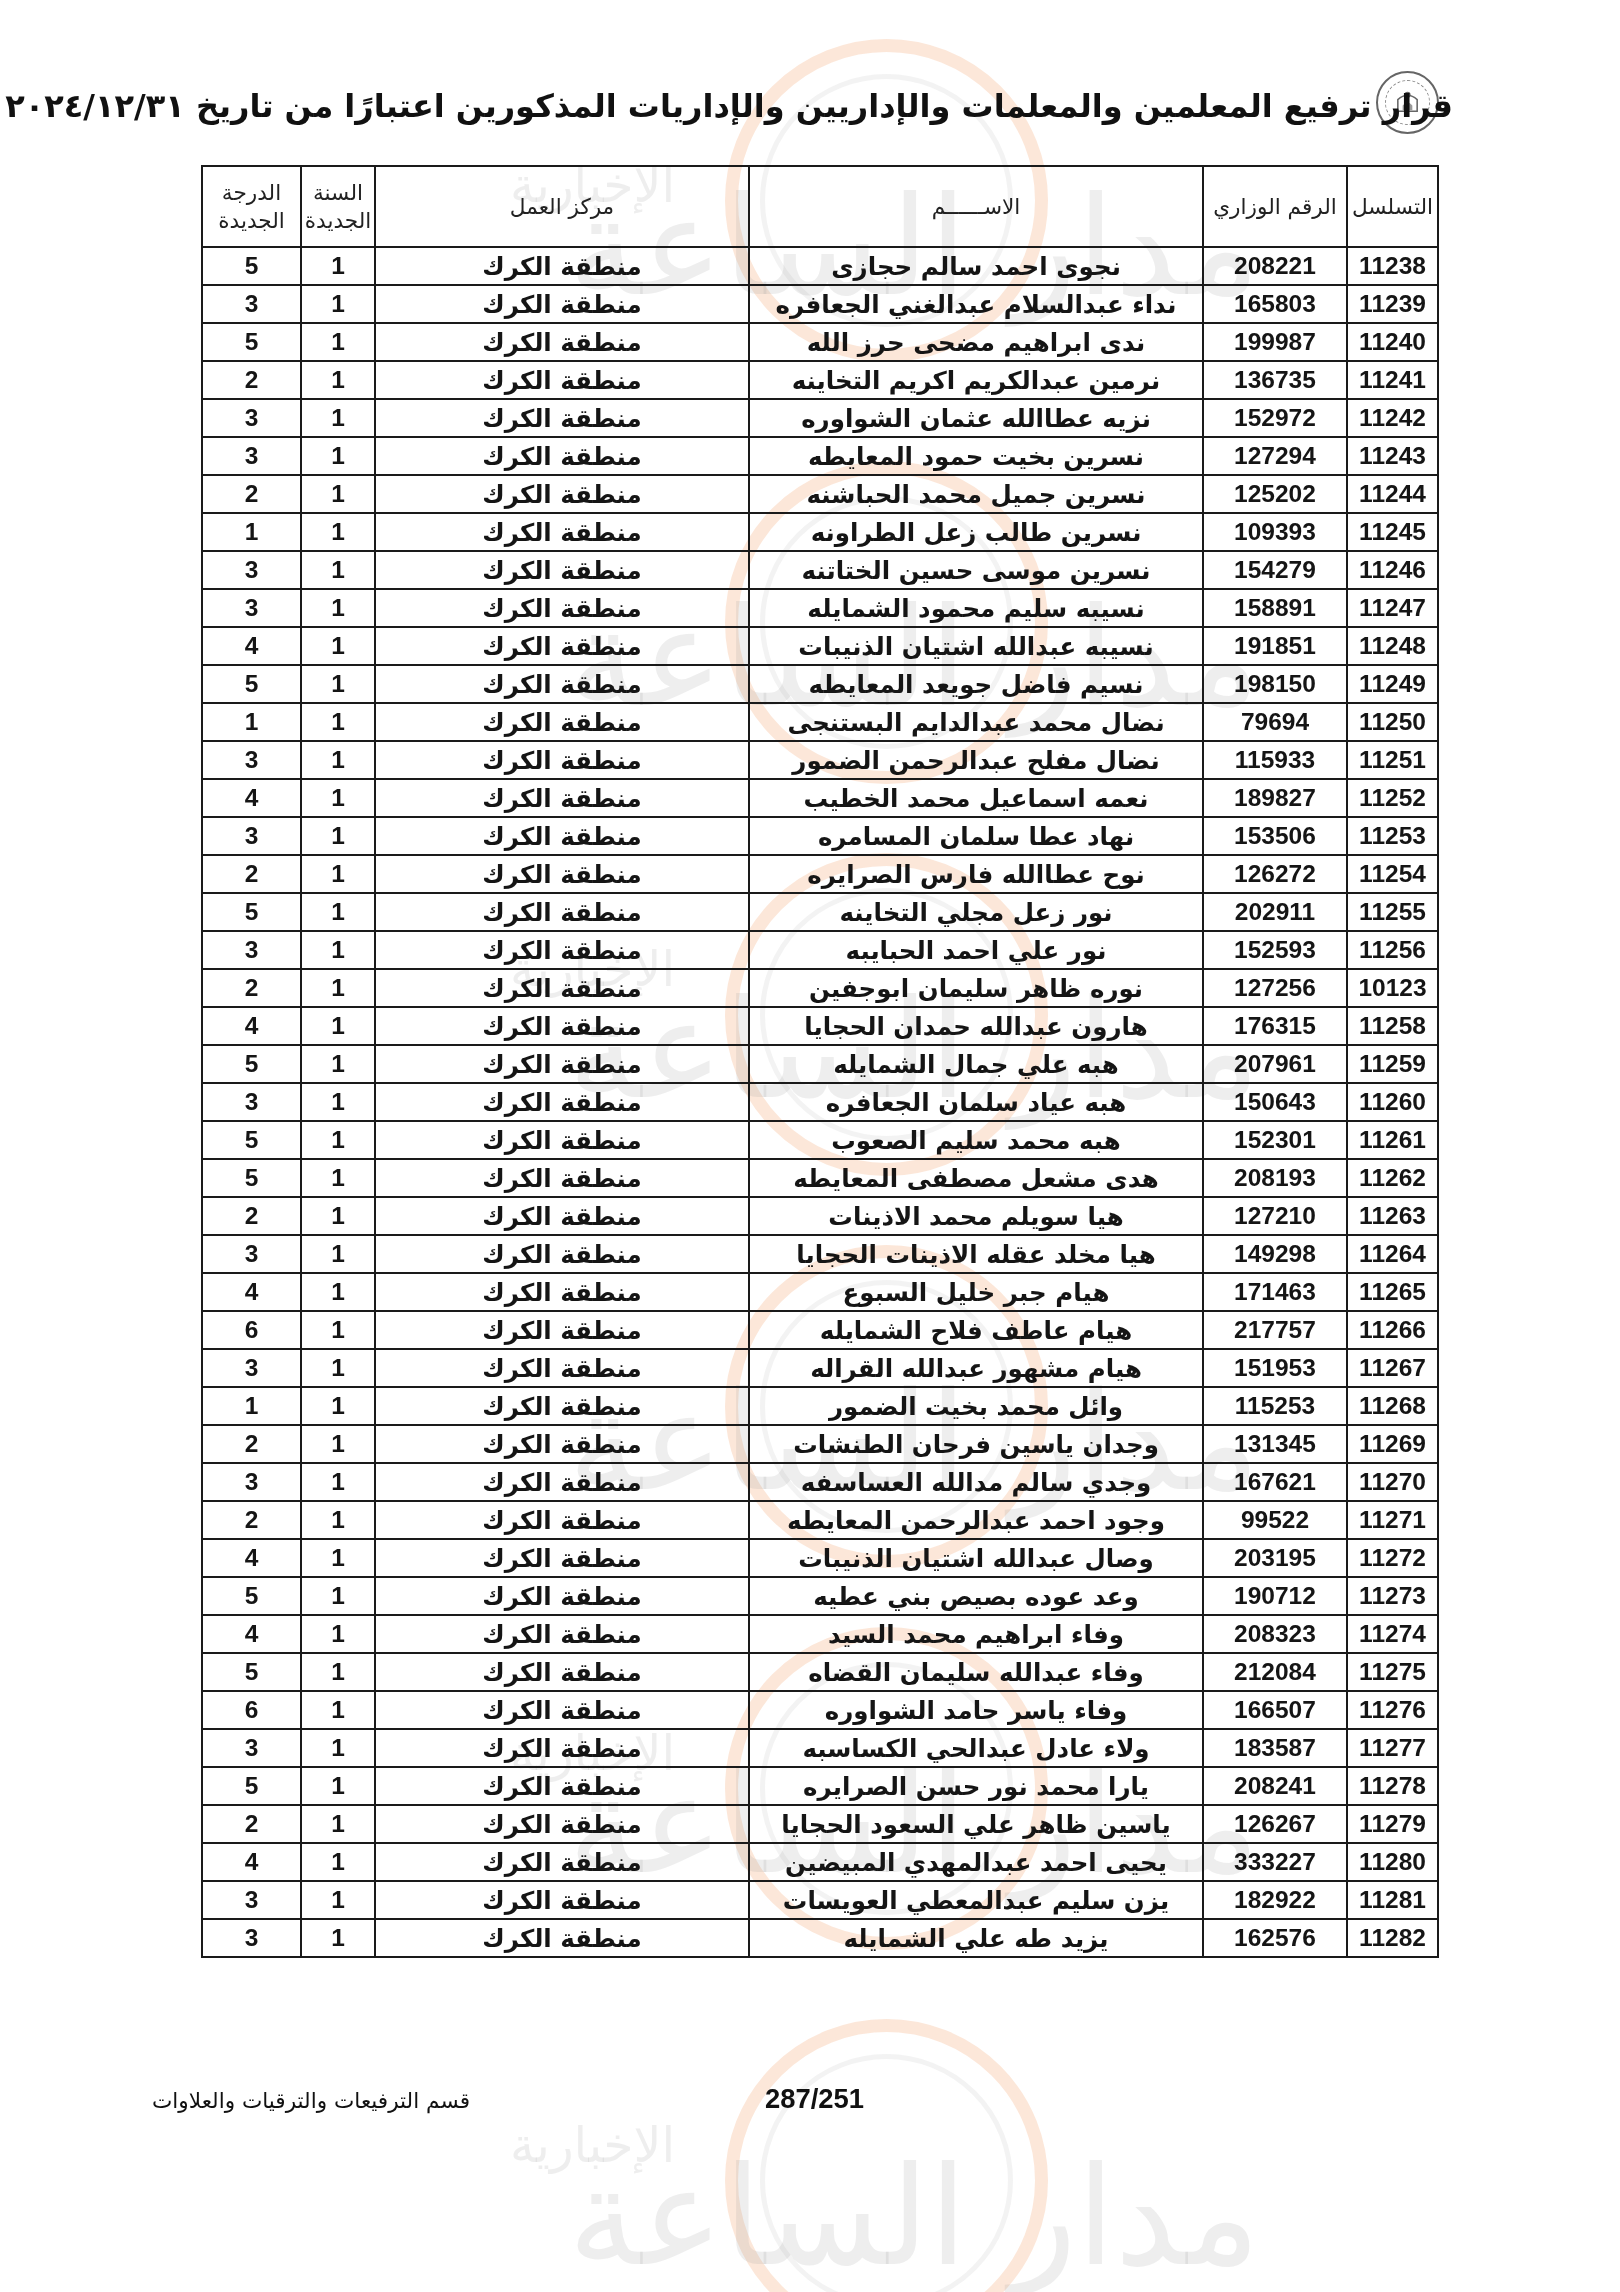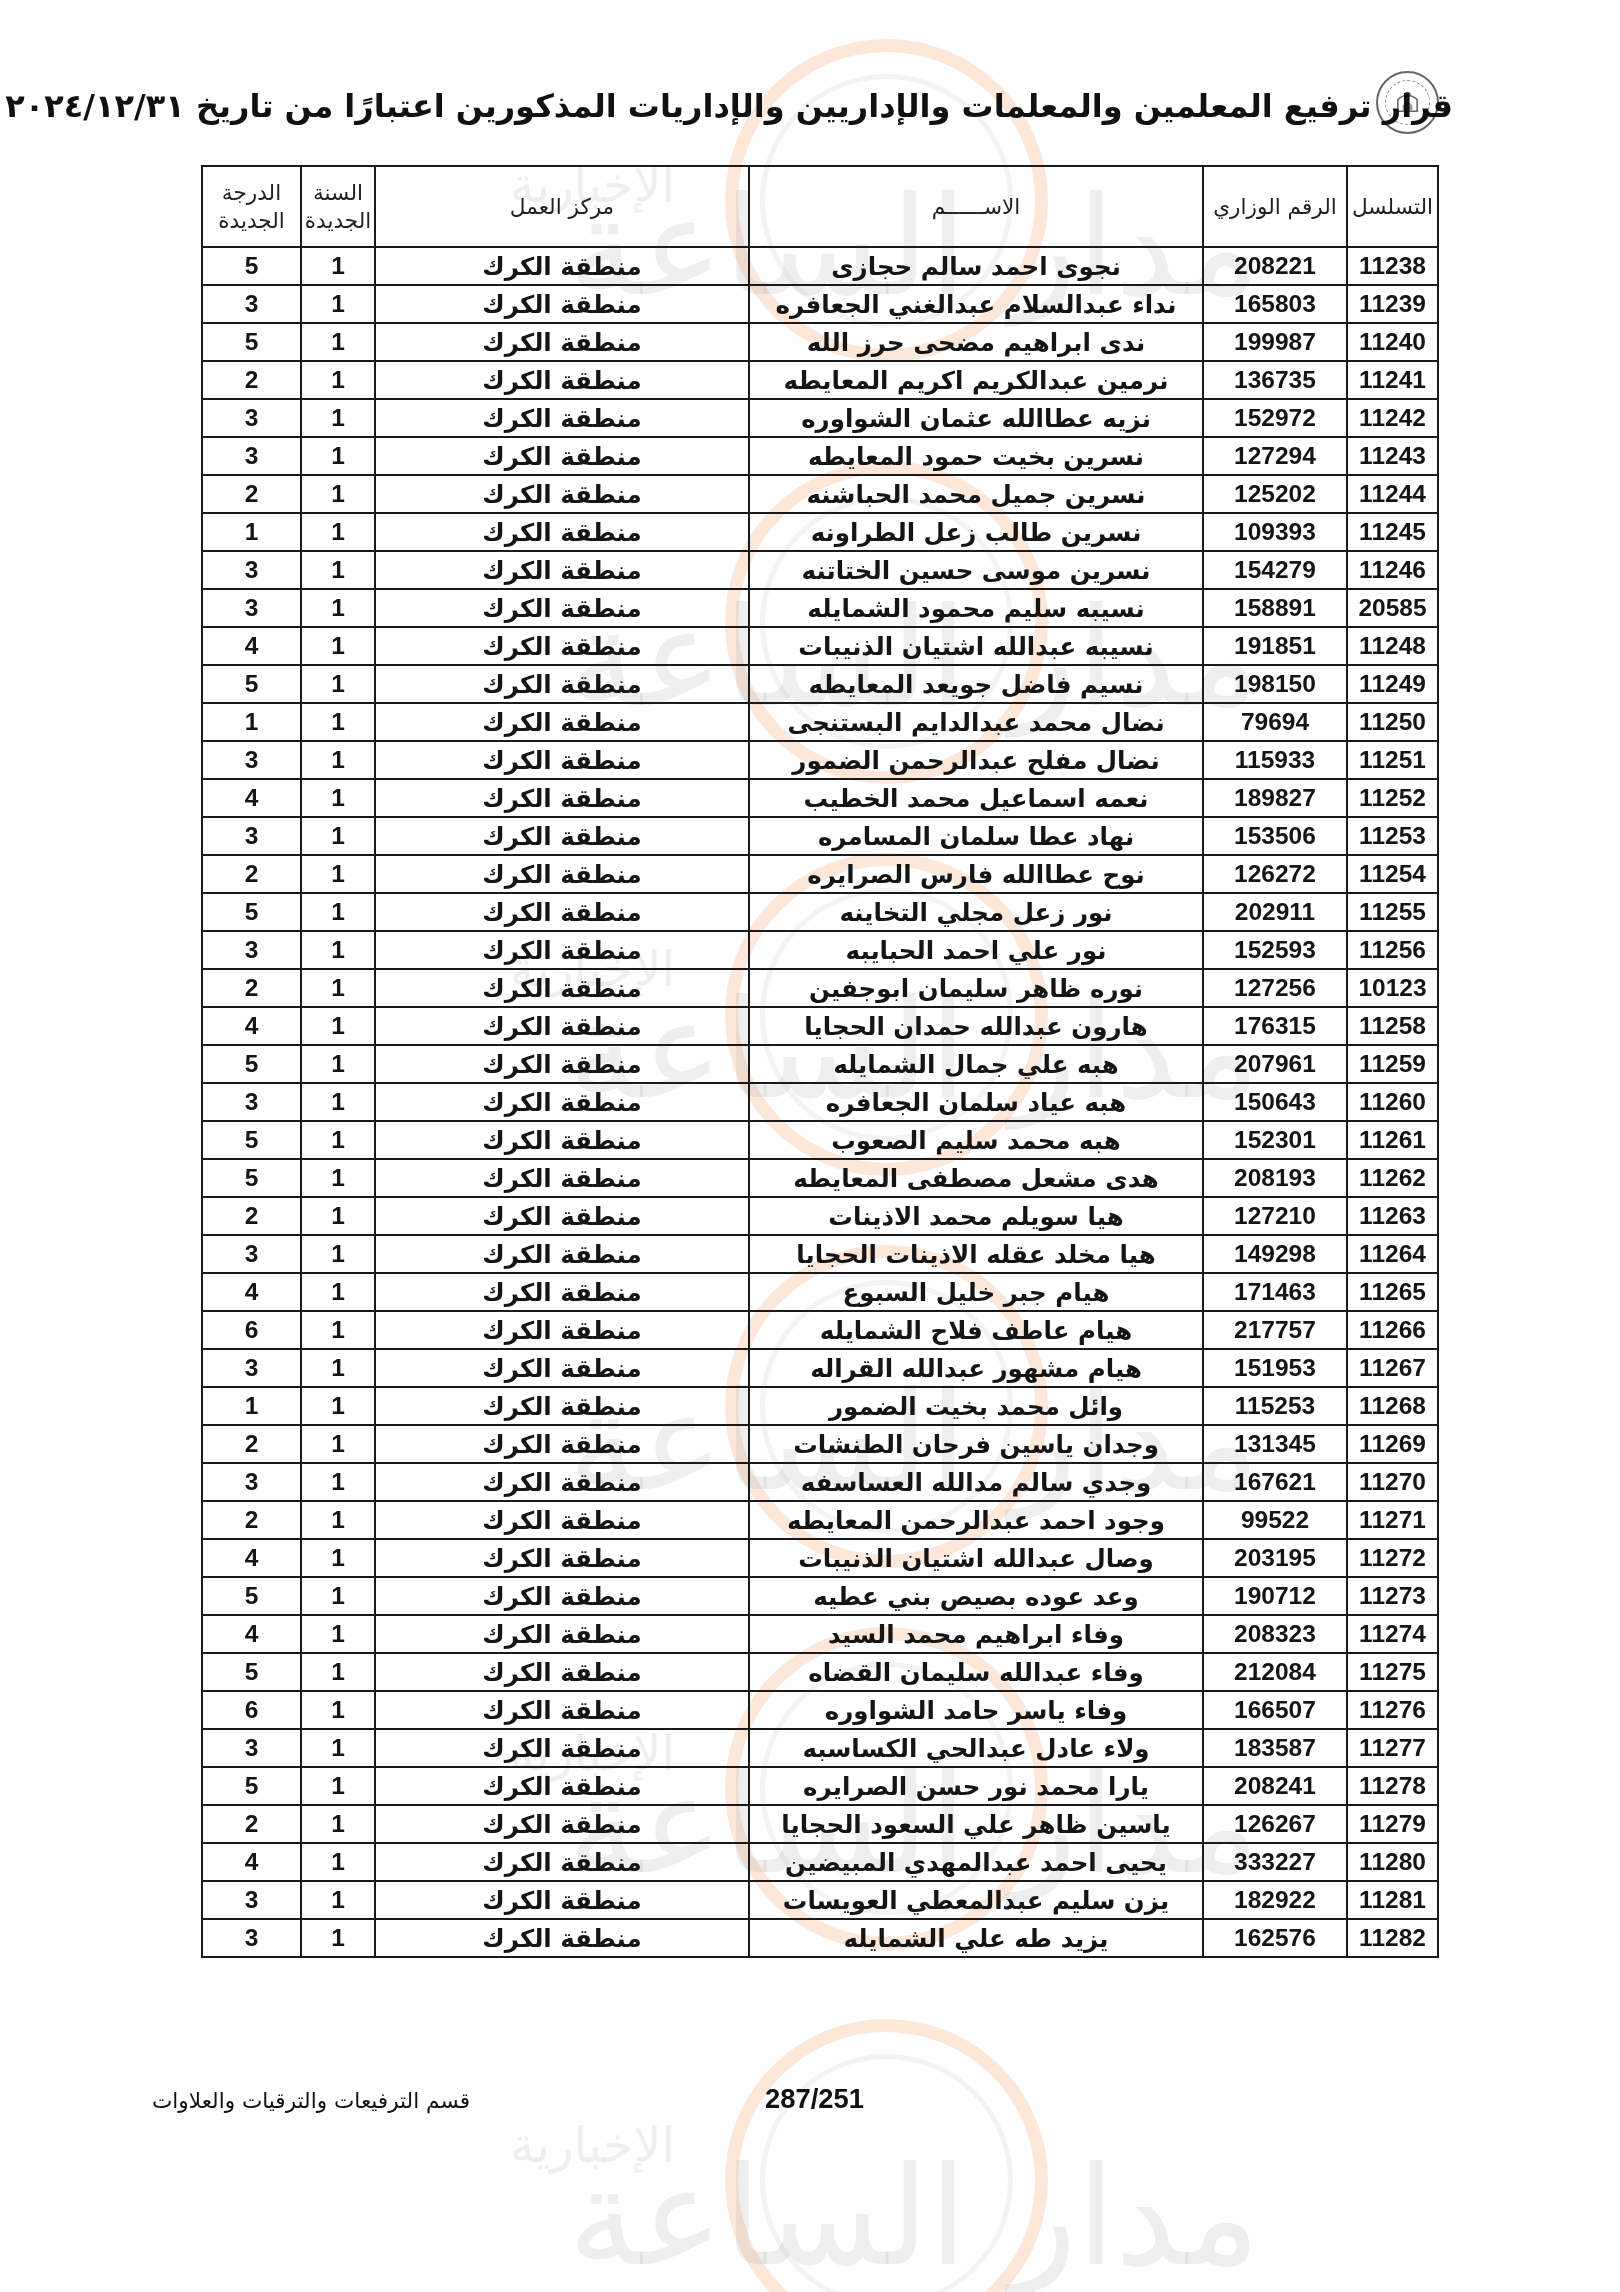--- a/index.html
+++ b/index.html
@@ -144,21 +144,21 @@
         <td class="num">11240</td>
         <td class="num">199987</td>
         <td class="name">ندى ابراهيم مضحى حرز الله</td>
         <td class="center">منطقة الكرك</td>
         <td class="small">1</td>
         <td class="small">5</td>
       </tr>
       <tr>
         <td class="num">11241</td>
         <td class="num">136735</td>
-        <td class="name">نرمين عبدالكريم اكريم المعايطه</td>
+        <td class="name">نرمين عبدالكريم اكريم التخاينه</td>
         <td class="center">منطقة الكرك</td>
         <td class="small">1</td>
         <td class="small">2</td>
       </tr>
       <tr>
         <td class="num">11242</td>
         <td class="num">152972</td>
         <td class="name">نزيه عطاالله عثمان الشواوره</td>
         <td class="center">منطقة الكرك</td>
         <td class="small">1</td>
@@ -190,21 +190,21 @@
       </tr>
       <tr>
         <td class="num">11246</td>
         <td class="num">154279</td>
         <td class="name">نسرين موسى حسين الختاتنه</td>
         <td class="center">منطقة الكرك</td>
         <td class="small">1</td>
         <td class="small">3</td>
       </tr>
       <tr>
-        <td class="num">20585</td>
+        <td class="num">11247</td>
         <td class="num">158891</td>
         <td class="name">نسيبه سليم محمود الشمايله</td>
         <td class="center">منطقة الكرك</td>
         <td class="small">1</td>
         <td class="small">3</td>
       </tr>
       <tr>
         <td class="num">11248</td>
         <td class="num">191851</td>
         <td class="name">نسيبه عبدالله اشتيان الذنيبات</td>

